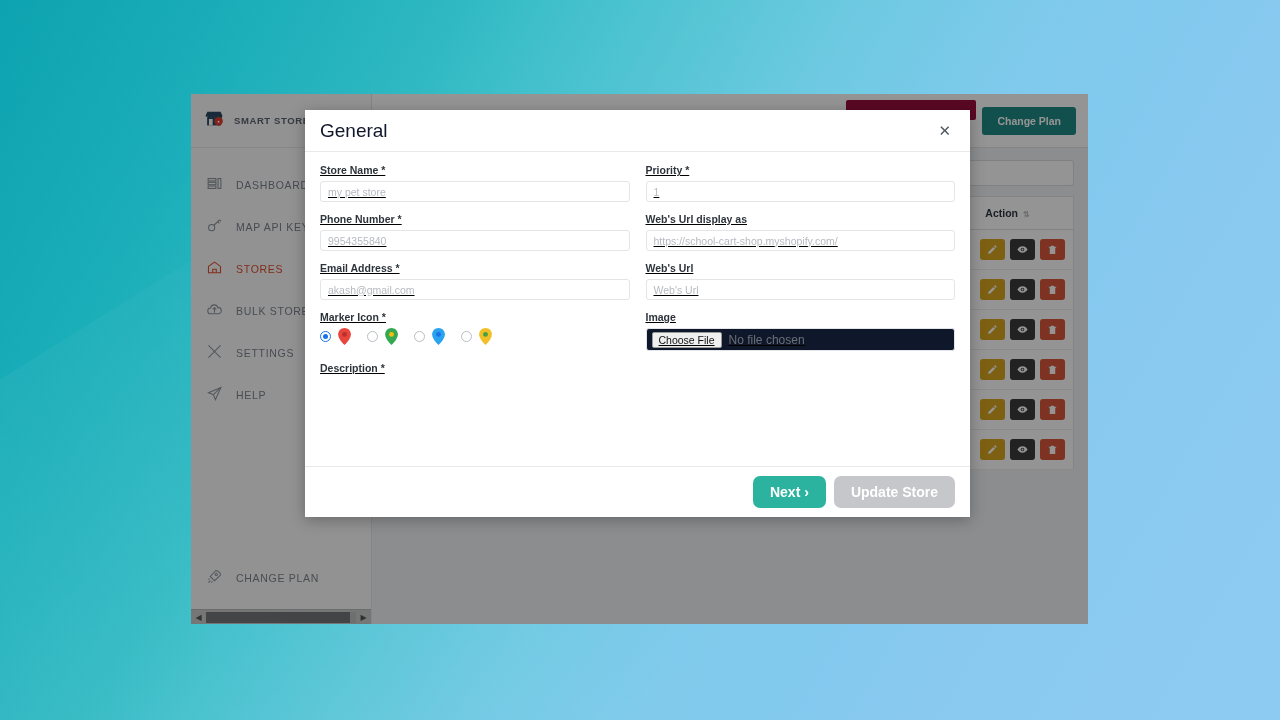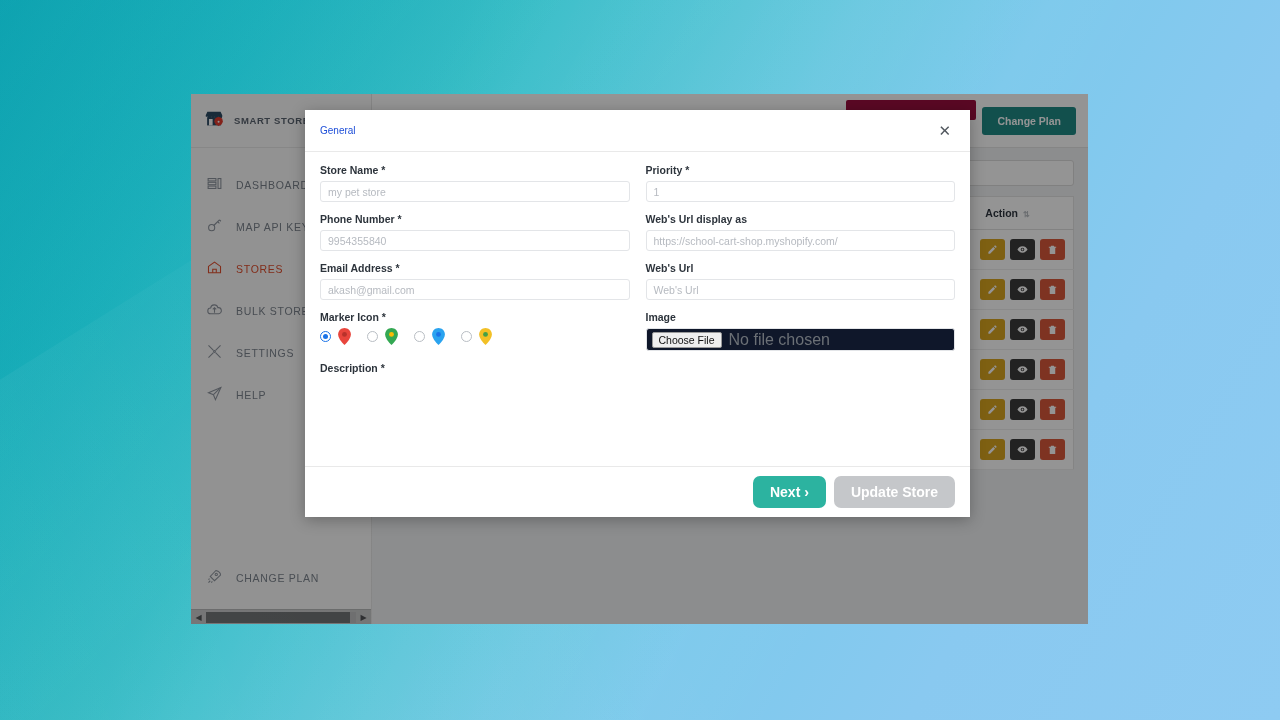--- a/index.html
+++ b/index.html
@@ -136,27 +136,27 @@
   #modal {
     position: absolute; left: 305px; top: 110px;
     width: 665px; height: 407px; background: #fff;
     z-index: 60; box-shadow: 0 3px 14px rgba(0,0,0,.28);
     display: flex; flex-direction: column;
   }
   #modal-header {
     height: 42px; display: flex; align-items: center; justify-content: space-between;
     padding: 0 15px; border-bottom: 1px solid #e9e9e9;
   }
-  #modal-title { font-size: 10px; color: #1d4ed8; font-weight: 400; }
+  #modal-title { font-size: 19px; color: #0f172a; font-weight: 400; }
   #modal-close {
     font-size: 15px; color: #52585f; cursor: pointer; line-height: 1;
     background: none; border: none; padding: 2px 4px;
   }
   #modal-body { flex: 1; padding: 12px 15px 0 15px; overflow: hidden; }
-  .form-grid { display: grid; grid-template-columns: 1fr 1fr; column-gap: 16px; }
+  .form-grid { display: grid; grid-template-columns: 1fr 1fr; column-gap: 16px; text-decoration: underline; }
   .fld { margin-bottom: 11px; }
   .fld label {
     display: block; font-size: 10.5px; font-weight: bold; color: #2d343c;
     margin-bottom: 5px;
   }
   .fld .inp {
     width: 100%; height: 21px; border: 1px solid #e3e5e8; border-radius: 3px;
     font-size: 10.5px; color: #b6bac0; padding: 0 7px; display: flex;
     align-items: center; background: #fff;
   }
@@ -183,21 +183,21 @@
   
   #file-wrap {
     width: 100%; height: 23px; border: 1px solid #e3e5e8; border-radius: 3px;
     display: flex; align-items: center; padding: 0 5px; gap: 7px; background: #0f172a;
   }
   #choose-file-btn {
     font-size: 10.5px; color: #111; background: #efefef;
     border: 1px solid #9a9a9a; border-radius: 2px; padding: 1px 6px; cursor: pointer;
     font-family: "Liberation Sans", sans-serif;
   }
-  #file-name { font-size: 16px; color: #6b7076; }
+  #file-name { font-size: 12px; color: #6b7076; }
 
   #modal-footer {
     border-top: 1px solid #e9e9e9; padding: 9px 15px;
     display: flex; justify-content: flex-end; gap: 8px;
   }
   .mbtn {
     font-size: 14px; font-weight: bold; border: none; border-radius: 7px;
     padding: 8px 17px; cursor: pointer; font-family: "Liberation Sans", sans-serif;
   }
   #next-btn { background: #2cb3a0; color: #fff; }

